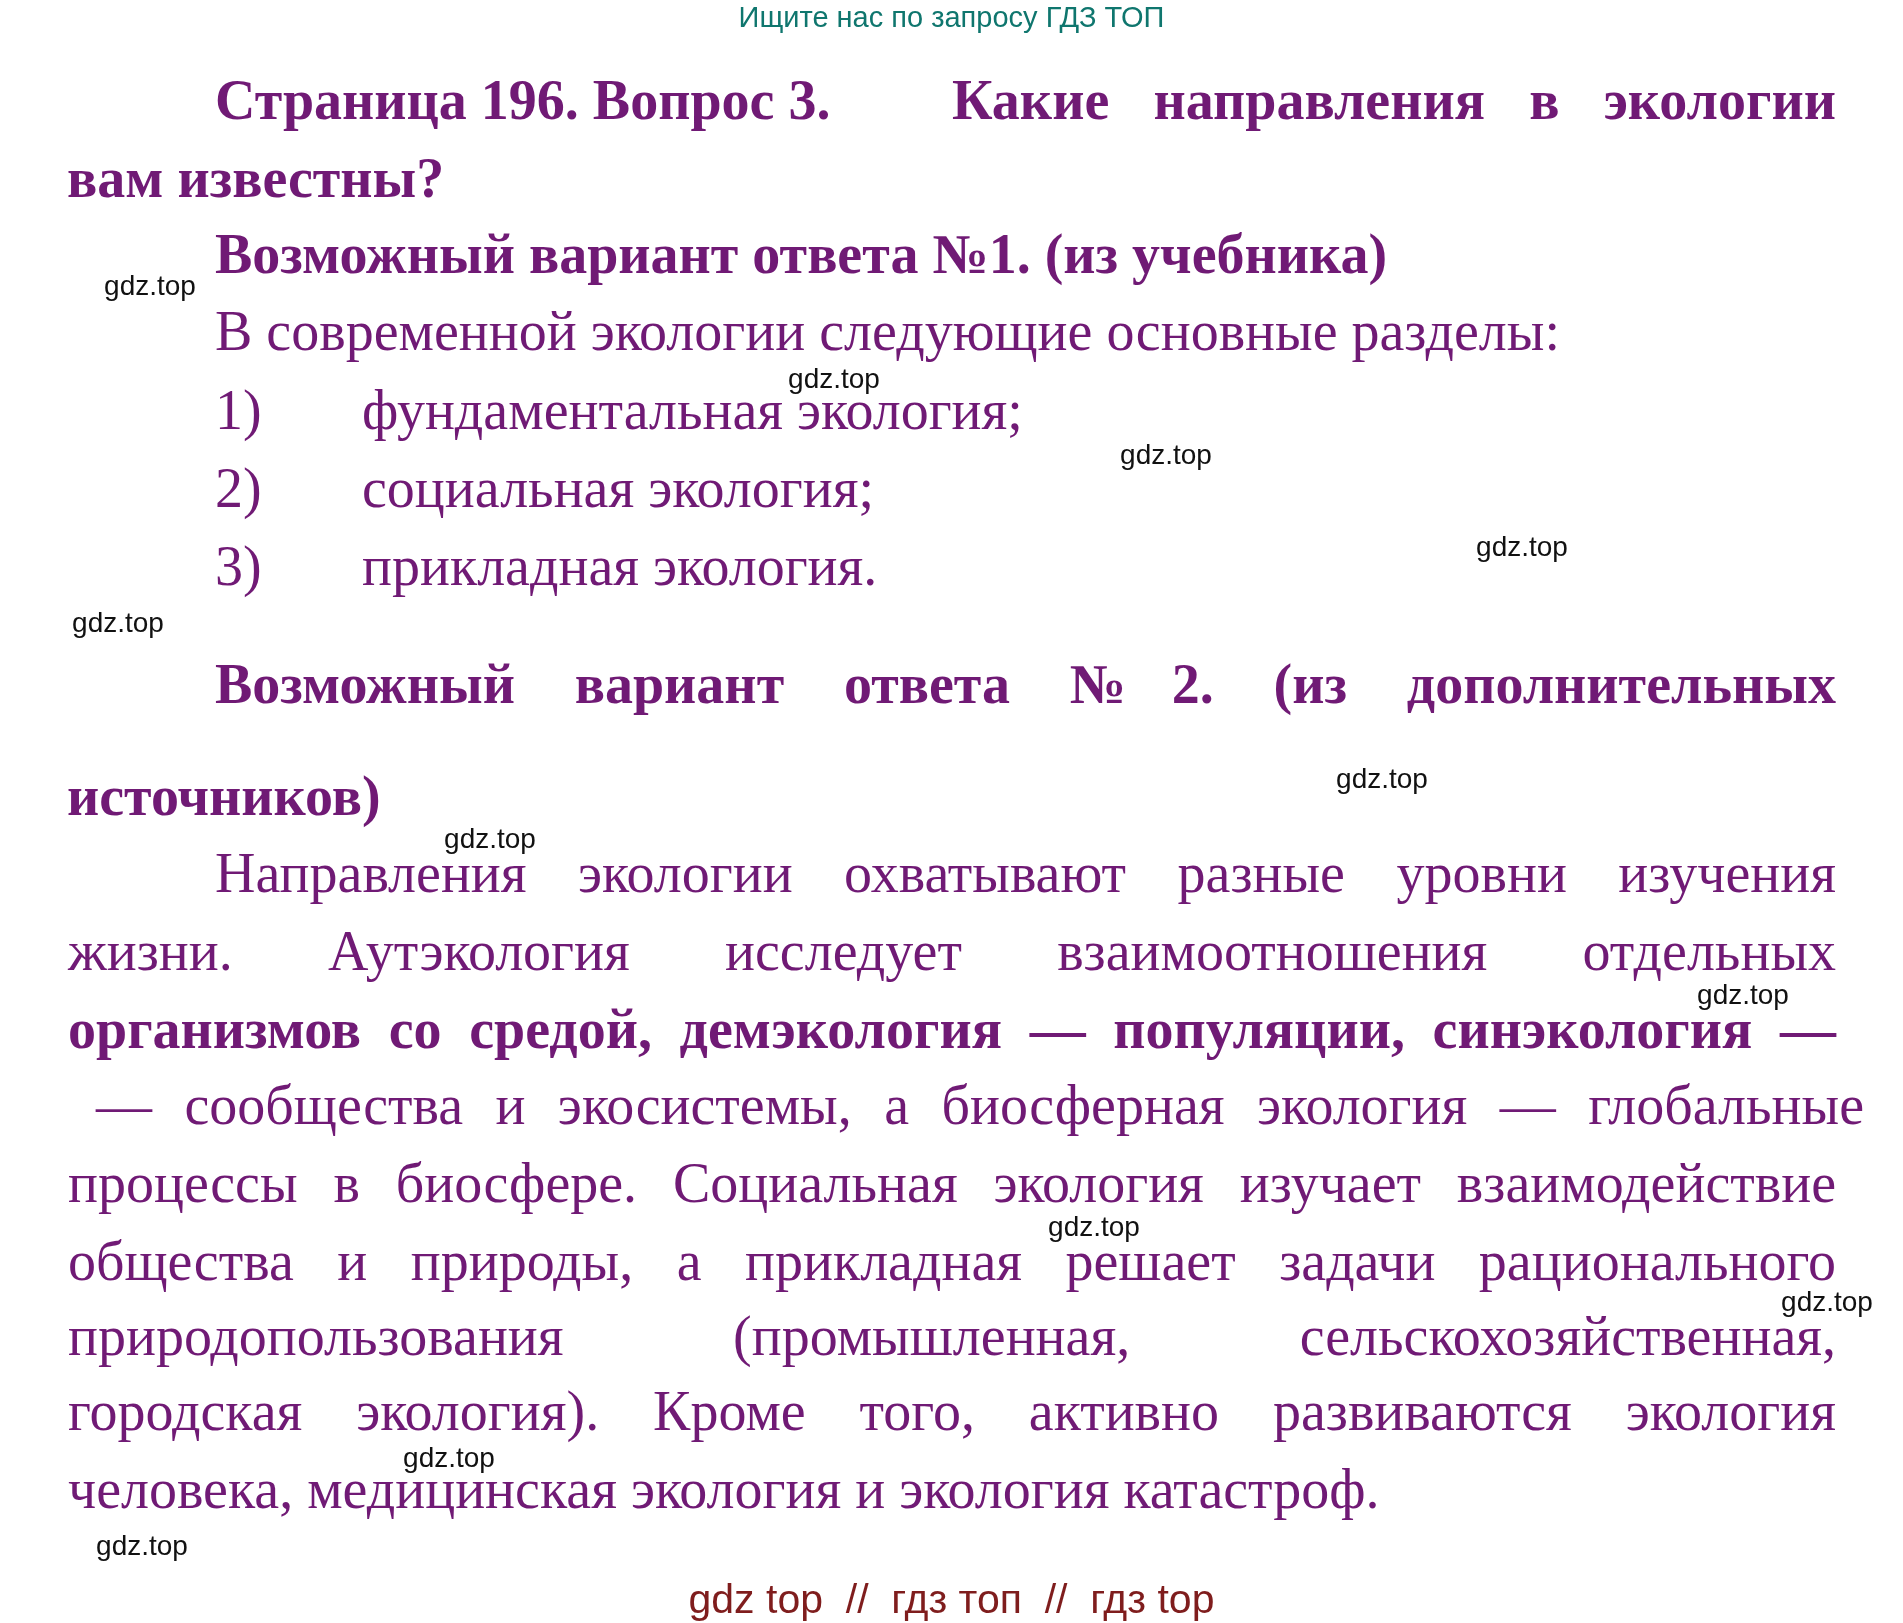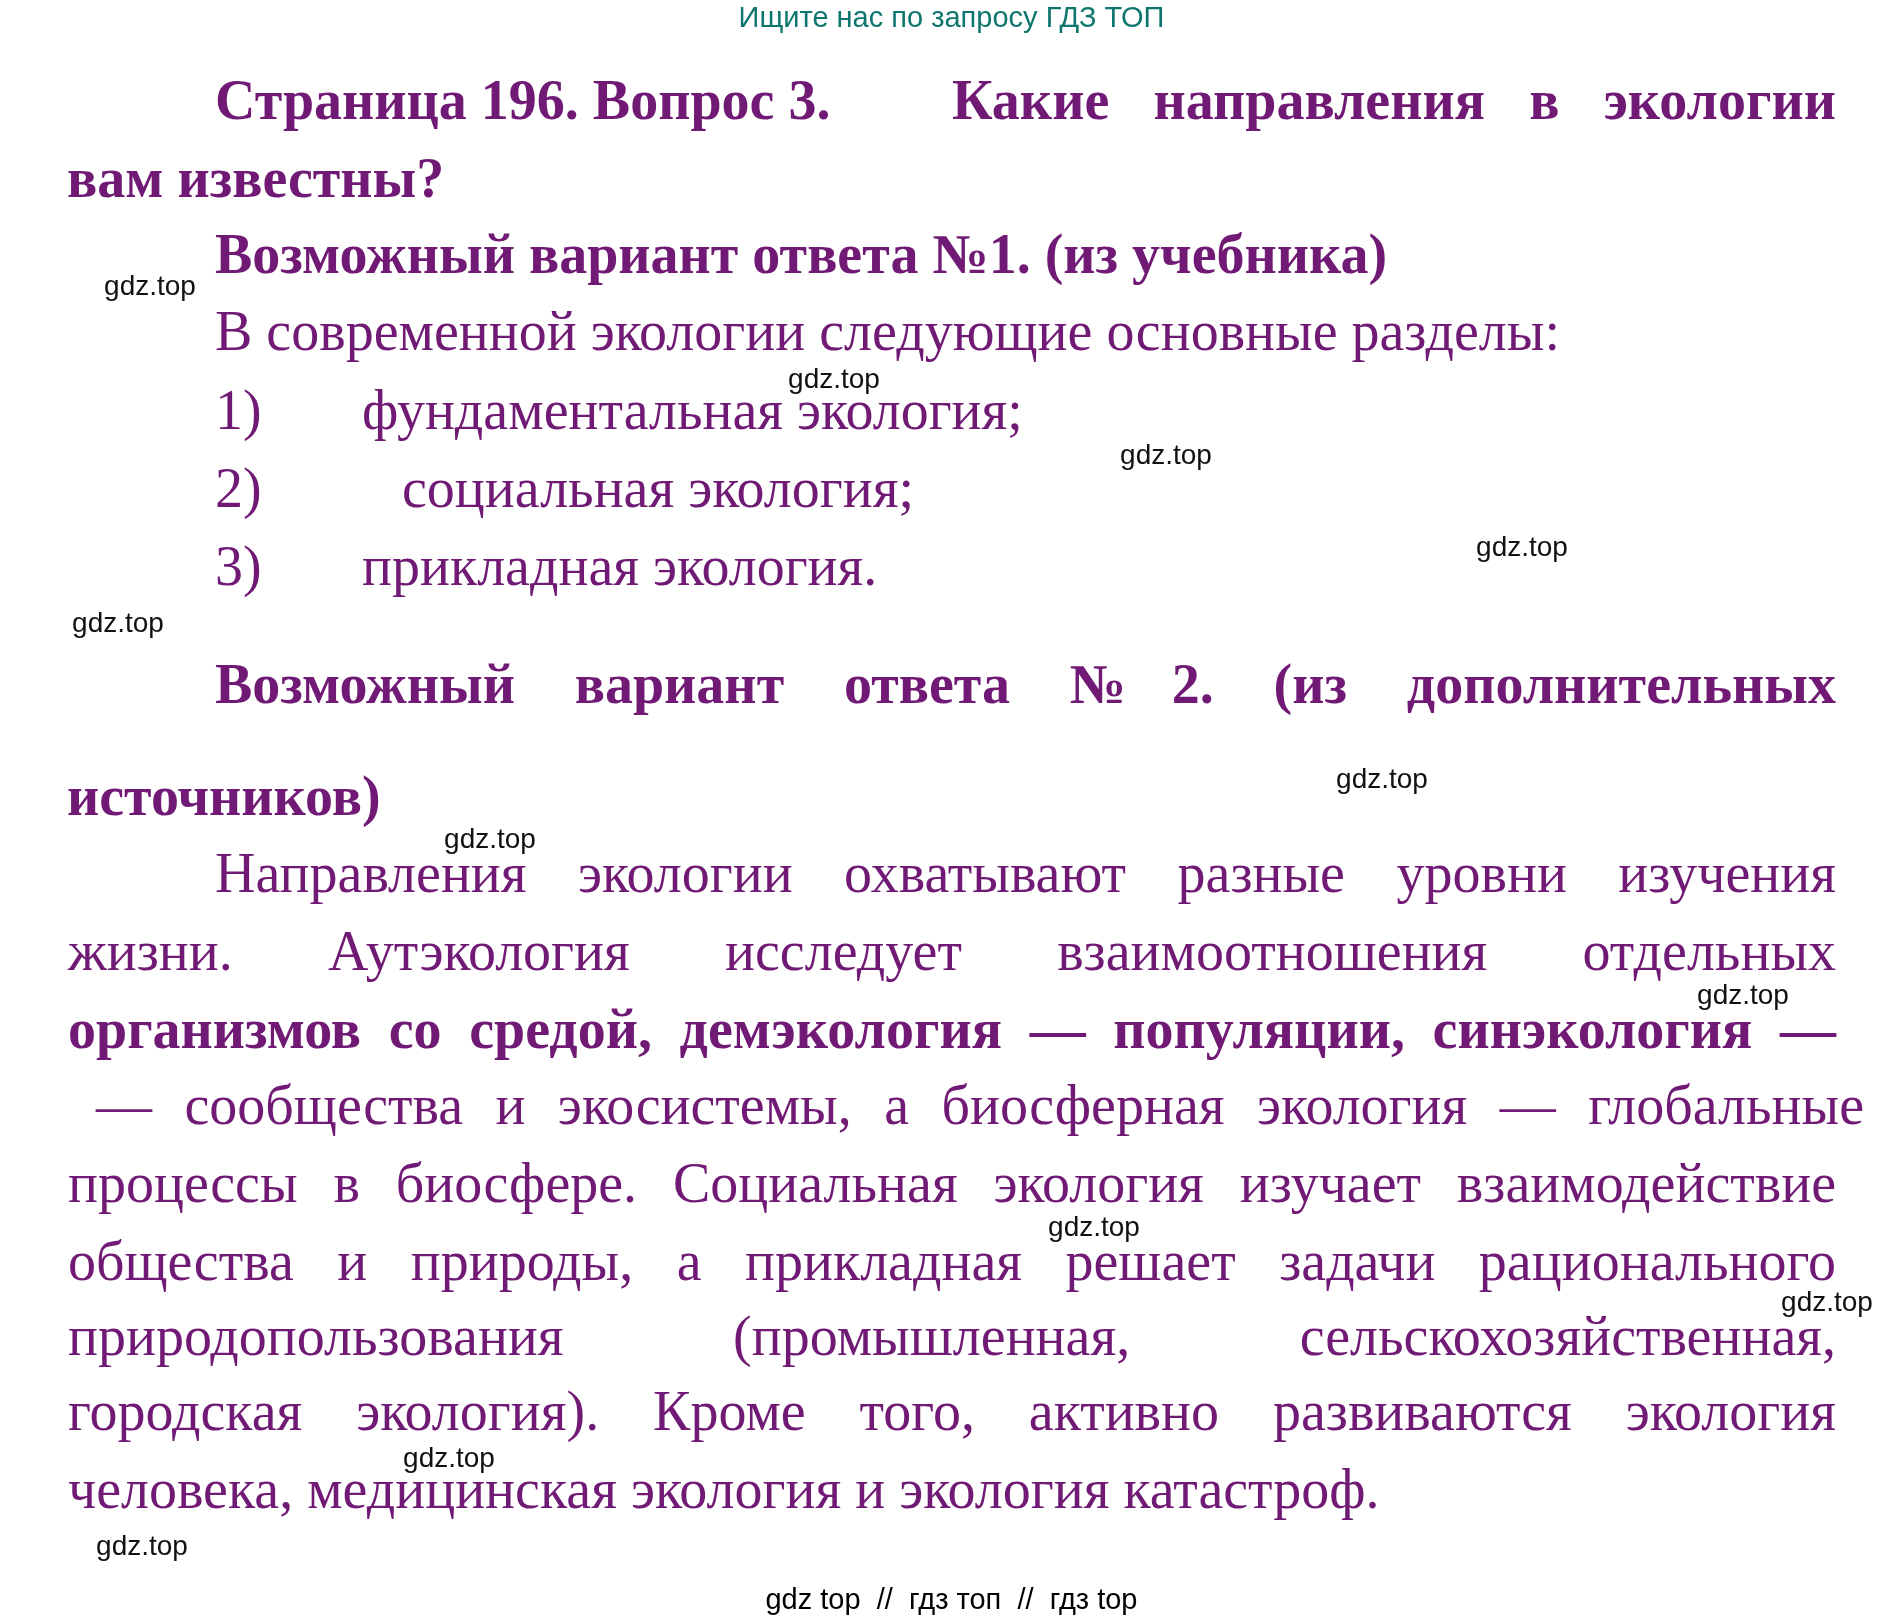--- a/index.html
+++ b/index.html
@@ -34,44 +34,44 @@
     font-family: "Liberation Sans", "DejaVu Sans", sans-serif;
     font-size: 29px;
     line-height: 30px;
     color: #0f766e;
   }
   .ftr {
     position: absolute;
     top: 1582px; left: 0; width: 1903px;
     text-align: center;
     font-family: "Liberation Sans", "DejaVu Sans", sans-serif;
-    font-size: 29px;
+    font-size: 41px;
     line-height: 34px;
-    color: #000000;
+    color: #7f1d1d;
     white-space: pre;
   }
 </style>
 </head>
 <body>
 
 <div class="hdr">Ищите нас по запросу ГДЗ ТОП</div>
 
 <div class="ln b" style="top:72px; left:215px;">Страница 196. Вопрос 3.</div>
 <div class="ln b just" style="top:72px; left:952px; width:884px; word-spacing:8px;">
   <span>Какие направления в экологии</span>
 </div>
 <div class="ln b" style="top:150px; left:67px;">вам известны?</div>
 
 <div class="ln b" style="top:226px; left:215px;">Возможный вариант ответа №1. (из учебника)</div>
 <div class="ln" style="top:303px; left:215px;">В современной экологии следующие основные разделы:</div>
 
 <div class="ln" style="top:382px; left:215px;">1)</div>
 <div class="ln" style="top:382px; left:362px;">фундаментальная экология;</div>
 <div class="ln" style="top:460px; left:215px;">2)</div>
-<div class="ln" style="top:460px; left:362px;margin-left:40px;">социальная экология;</div>
+<div class="ln" style="top:460px; left:362px;">социальная экология;</div>
 <div class="ln" style="top:538px; left:215px;">3)</div>
 <div class="ln" style="top:538px; left:362px;">прикладная экология.</div>
 
 <div class="ln b just" style="top:656px; left:215px; width:1621px;">
   <span>Возможный вариант ответа №2. (из дополнительных</span>
 </div>
 <div class="ln b" style="top:768px; left:67px;">источников)</div>
 
 <div class="ln just" style="top:845px; left:215px; width:1621px;"><span>Направления экологии охватывают разные уровни изучения</span></div>
 <div class="ln just" style="top:923px; left:68px; width:1768px;"><span>жизни. Аутэкология исследует взаимоотношения отдельных</span></div>

